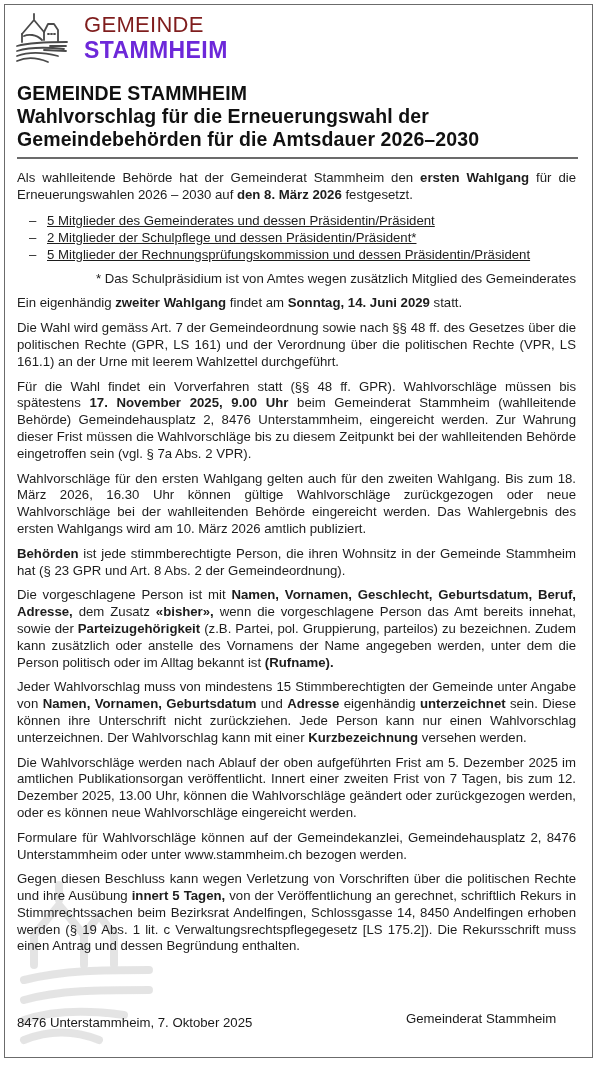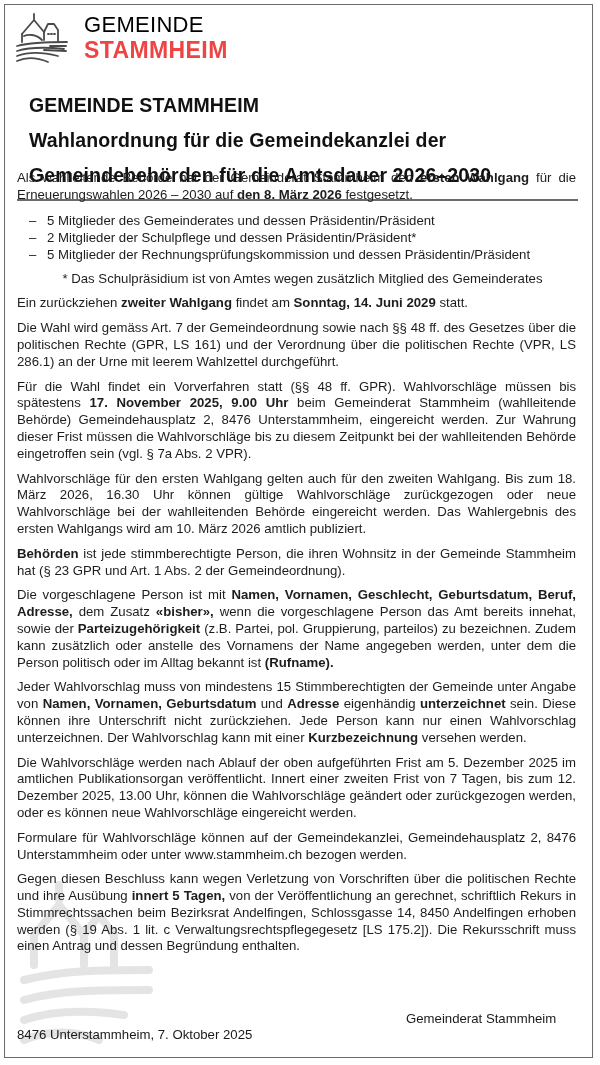--- a/index.html
+++ b/index.html
@@ -4,35 +4,35 @@
 <style>
   html, body { margin: 0; padding: 0; background: #ffffff; }
   body { width: 600px; height: 1065px; position: relative; overflow: hidden;
          font-family: "Liberation Sans", sans-serif; color: #1a1a1a; }
   .frame { position: absolute; left: 4px; top: 4px; width: 589px; height: 1054px;
            border: 1.5px solid #6b6b6b; box-sizing: border-box; }
   .watermark { position: absolute; left: 14px; top: 880px; width: 140px; height: 175px; opacity: 0.22; }
   .logo { position: absolute; left: 14px; top: 10px; display: flex; align-items: center; }
   .logo svg { width: 56px; height: 56px; }
   .logo-text { margin-left: 14px; line-height: 1; }
-  .logo-line1 { font-size: 22px; font-weight: 400; letter-spacing: 0.3px; color: #000000; }
-  .logo-line2 { font-size: 23px; font-weight: 700; letter-spacing: 0.4px; color: #ef4444; margin-top: 3px; }
+  .logo-line1 { font-size: 22px; font-weight: 400; letter-spacing: 0.3px; color: #7f1d1d; }
+  .logo-line2 { font-size: 23px; font-weight: 700; letter-spacing: 0.4px; color: #6d28d9; margin-top: 3px; }
   .title { position: absolute; left: 17px; top: 82px; width: 566px; }
-  .title h1 { margin: 12px; font-size: 19.5px; font-weight: 700; line-height: 23px; color: #111; letter-spacing: 0.1px; }
+  .title h1 { margin: 0; font-size: 19.5px; font-weight: 700; line-height: 23px; color: #111; letter-spacing: 0.1px; }
   .title .rule { margin-top: 6px; height: 2px; background: #6b6b6b; width: 561px; }
   .content { position: absolute; left: 17px; top: 170px; width: 563px; font-size: 13.2px; line-height: 16.8px; color: #1d1d1d; }
   .content p { margin: 0 4px 8px 0; text-align: justify; }
-  .content p.left { text-align: center; }
+  .content p.left { text-align: right; }
   .content b { font-weight: 700; }
   ul.list { list-style: none; margin: 0 0 8px 0; padding: 0 0 0 12px; }
-  ul.list li { position: relative; padding-left: 18px; line-height: 17px; }
+  ul.list li { position: relative; padding-left: 18px; line-height: 17px; text-decoration: underline; }
   ul.list li::before { content: "–"; position: absolute; left: 0; }
   .note { padding-left: 12px; }
   .footer { position: absolute; left: 17px; right: 17px; top: 1010px; font-size: 13.2px; line-height: 17px; }
-  .footer .place { position: absolute; left: 0; top: 16px; }
+  .footer .place { position: absolute; left: 0; top: 4px; }
   .footer .sign { position: absolute; left: 389px; top: 0; }
   .footer .sign .name { font-weight: 400; }
 </style>
 </head>
 <body>
 
 <div class="frame"></div>
 
 <svg class="watermark" viewBox="0 0 56 70" fill="none" stroke="#8a8a8a" stroke-width="3.2" stroke-linecap="round" stroke-linejoin="round">
   <path d="M18 2 V8 M8 22 L18 10 L28 22 L34 14 L40 22 V34 M8 22 V34 M28 22 V34"></path>
@@ -54,38 +54,38 @@
     <path d="M36 36 L52 36 M30 40 L52 41"></path>
   </svg>
   <div class="logo-text">
     <div class="logo-line1">GEMEINDE</div>
     <div class="logo-line2">STAMMHEIM</div>
   </div>
 </div>
 
 <div class="title">
   <h1>GEMEINDE STAMMHEIM</h1>
-  <h1>Wahlanordnung für die Gemeindekanzlei der</h1>
+  <h1>Wahlvorschlag für die Erneuerungswahl der</h1>
   <h1>Gemeindebehörden für die Amtsdauer 2026–2030</h1>
   <div class="rule"></div>
 </div>
 
 <div class="content">
   <p><span>Als wahlleitende Behörde hat der Gemeinderat Stammheim den </span><b>ersten Wahlgang</b><span> für die Erneuerungswahlen 2026 – 2030 auf </span><b>den 8. März 2026</b><span> festgesetzt.</span></p>
   <ul class="list">
     <li>5 Mitglieder des Gemeinderates und dessen Präsidentin/Präsident</li>
     <li>2 Mitglieder der Schulpflege und dessen Präsidentin/Präsident*</li>
     <li>5 Mitglieder der Rechnungsprüfungskommission und dessen Präsidentin/Präsident</li>
   </ul>
   <p class="note left">* Das Schulpräsidium ist von Amtes wegen zusätzlich Mitglied des Gemeinderates</p>
-  <p><span>Ein zurückziehen </span><b>zweiter Wahlgang</b><span> findet am </span><b>Sonntag, 14. Juni 2029</b><span> statt.</span></p>
-  <p><span>Die Wahl wird gemäss Art. 7 der Gemeindeordnung sowie nach §§ 48 ff. des Gesetzes über die politischen Rechte (GPR, LS 161) und der Verordnung über die politischen Rechte (VPR, LS 286.1) an der Urne mit leerem Wahlzettel durchgeführt.</span></p>
+  <p><span>Ein eigenhändig </span><b>zweiter Wahlgang</b><span> findet am </span><b>Sonntag, 14. Juni 2029</b><span> statt.</span></p>
+  <p><span>Die Wahl wird gemäss Art. 7 der Gemeindeordnung sowie nach §§ 48 ff. des Gesetzes über die politischen Rechte (GPR, LS 161) und der Verordnung über die politischen Rechte (VPR, LS 161.1) an der Urne mit leerem Wahlzettel durchgeführt.</span></p>
   <p><span>Für die Wahl findet ein Vorverfahren statt (§§ 48 ff. GPR). Wahlvorschläge müssen bis spätestens </span><b>17. November 2025, 9.00 Uhr</b><span> beim Gemeinderat Stammheim (wahlleitende Behörde) Gemeindehausplatz 2, 8476 Unterstammheim, eingereicht werden. Zur Wahrung dieser Frist müssen die Wahlvorschläge bis zu diesem Zeitpunkt bei der wahlleitenden Behörde eingetroffen sein (vgl. § 7a Abs. 2 VPR).</span></p>
   <p><span>Wahlvorschläge für den ersten Wahlgang gelten auch für den zweiten Wahlgang. Bis zum 18. März 2026, 16.30 Uhr können gültige Wahlvorschläge zurückgezogen oder neue Wahlvorschläge bei der wahlleitenden Behörde eingereicht werden. Das Wahlergebnis des ersten Wahlgangs wird am 10. März 2026 amtlich publiziert.</span></p>
-  <p><b>Behörden</b><span> ist jede stimmberechtigte Person, die ihren Wohnsitz in der Gemeinde Stammheim hat (§ 23 GPR und Art. 1 Abs. 2 der Gemeindeordnung).</span></p>
+  <p><b>Behörden</b><span> ist jede stimmberechtigte Person, die ihren Wohnsitz in der Gemeinde Stammheim hat (§ 23 GPR und Art. 8 Abs. 2 der Gemeindeordnung).</span></p>
   <p><span>Die vorgeschlagene Person ist mit </span><b>Namen, Vornamen, Geschlecht, Geburtsdatum, Beruf, Adresse,</b><span> dem Zusatz </span><b>«bisher»,</b><span> wenn die vorgeschlagene Person das Amt bereits innehat, sowie der </span><b>Parteizugehörigkeit</b><span> (z.B. Partei, pol. Gruppierung, parteilos) zu bezeichnen. Zudem kann zusätzlich oder anstelle des Vornamens der Name angegeben werden, unter dem die Person politisch oder im Alltag bekannt ist </span><b>(Rufname).</b></p>
   <p><span>Jeder Wahlvorschlag muss von mindestens 15 Stimmberechtigten der Gemeinde unter Angabe von </span><b>Namen, Vornamen, Geburtsdatum</b><span> und </span><b>Adresse</b><span> eigenhändig </span><b>unterzeichnet</b><span> sein. Diese können ihre Unterschrift nicht zurückziehen. Jede Person kann nur einen Wahlvorschlag unterzeichnen. Der Wahlvorschlag kann mit einer </span><b>Kurzbezeichnung</b><span> versehen werden.</span></p>
   <p><span>Die Wahlvorschläge werden nach Ablauf der oben aufgeführten Frist am 5. Dezember 2025 im amtlichen Publikationsorgan veröffentlicht. Innert einer zweiten Frist von 7 Tagen, bis zum 12. Dezember 2025, 13.00 Uhr, können die Wahlvorschläge geändert oder zurückgezogen werden, oder es können neue Wahlvorschläge eingereicht werden.</span></p>
   <p><span>Formulare für Wahlvorschläge können auf der Gemeindekanzlei, Gemeindehausplatz 2, 8476 Unterstammheim oder unter www.stammheim.ch bezogen werden.</span></p>
   <p><span>Gegen diesen Beschluss kann wegen Verletzung von Vorschriften über die politischen Rechte und ihre Ausübung </span><b>innert 5 Tagen,</b><span> von der Veröffentlichung an gerechnet, schriftlich Rekurs in Stimmrechtssachen beim Bezirksrat Andelfingen, Schlossgasse 14, 8450 Andelfingen erhoben werden (§ 19 Abs. 1 lit. c Verwaltungsrechtspflegegesetz [LS 175.2]). Die Rekursschrift muss einen Antrag und dessen Begründung enthalten.</span></p>
 </div>
 
 <div class="footer">
   <div class="place">8476 Unterstammheim, 7. Oktober 2025</div>
   <div class="sign">

